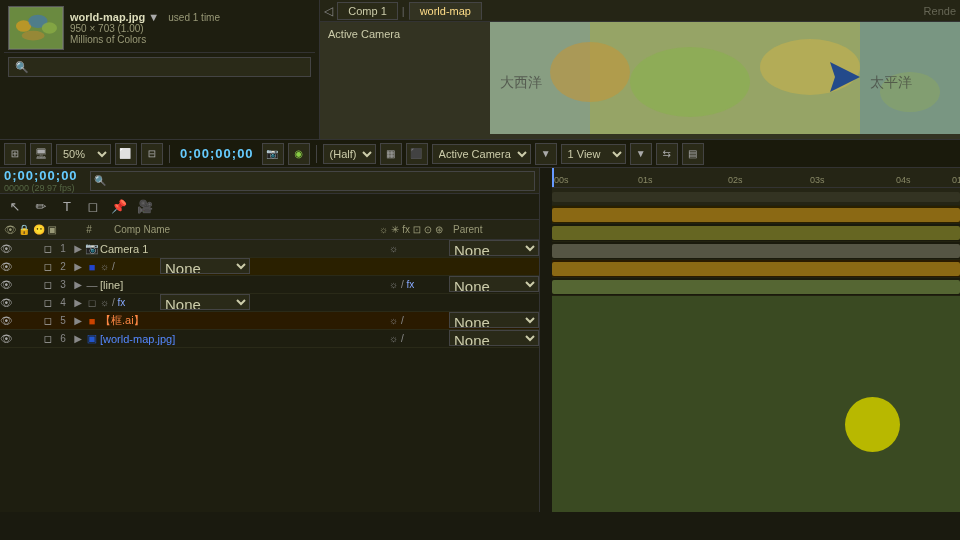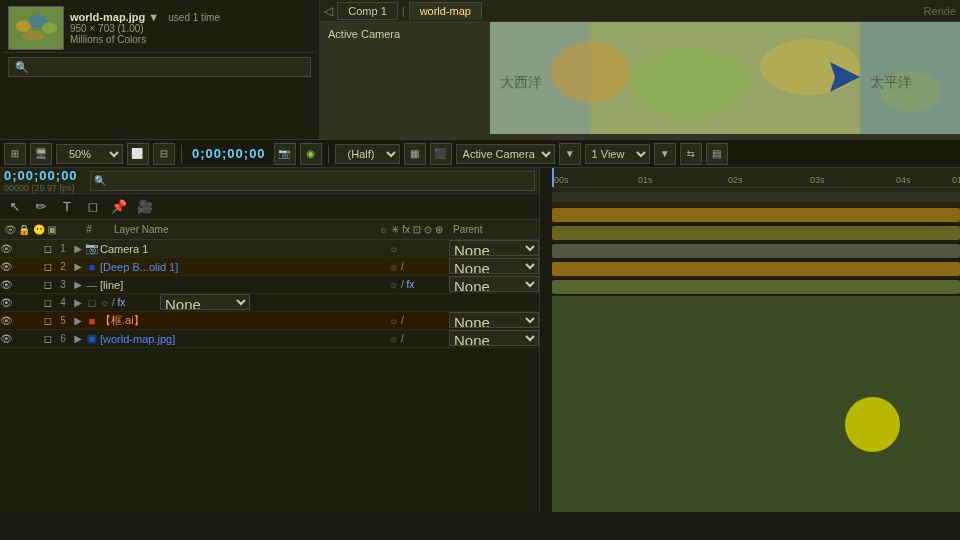--- a/index.html
+++ b/index.html
@@ -176,21 +176,21 @@
       justify-content: center;
       font-size: 10px;
     }
 
     .zoom-select {
       background: #2a2a18;
       border: 1px solid #444;
       color: #ccccaa;
       font-size: 11px;
       height: 20px;
-      padding: 0 8px;
+      padding: 0 2px;
     }
 
     .timecode {
       color: #66ccff;
       font-size: 13px;
       font-weight: bold;
       letter-spacing: 1px;
       padding: 0 4px;
     }
 
@@ -527,21 +527,21 @@
     </div>
 
     <div class="layer-col-header">
       <div style="width:80px; display:flex; align-items:center; gap:2px; padding: 0 4px;">
         <span>👁</span>
         <span>🔒</span>
         <span>😶</span>
         <span>▣</span>
       </div>
       <div style="width:18px; text-align:center;">#</div>
-      <div style="flex:1; padding-left:16px;">Layer Name</div>
+      <div style="flex:1; padding-left:16px;">Comp Name</div>
       <div style="width:70px;">
         <span>☼</span>
         <span>✳</span>
         <span>fx</span>
         <span>⊡</span>
         <span>⊙</span>
         <span>⊛</span>
       </div>
       <div style="width:90px; padding-left:4px;">Parent</div>
     </div>
@@ -566,21 +566,20 @@
 
       <div class="layer-row row-solid" style="background:#2a2000;">
         <div style="width:12px; text-align:center; color:#aaa; font-size:10px;">👁</div>
         <div style="width:10px;"></div>
         <div style="width:10px;"></div>
         <div style="width:10px;"></div>
         <div style="width:12px; text-align:center; color:#aaa; font-size:10px;">◻</div>
         <div style="width:18px; text-align:center; color:#888; font-size:10px;">2</div>
         <div style="width:12px; text-align:center; color:#888; font-size:10px; cursor:pointer;">▶</div>
         <div style="width:16px; text-align:center; font-size:11px; color:#2244cc;">■</div>
-        <div class="row-name" style="color:#5588ff;">[Deep B...olid 1]</div>
         <div style="width:60px; font-size:10px; color:#888;">☼ /</div>
         <div style="width:90px;">
           <select class="parent-select"><option>None</option></select>
         </div>
       </div>
 
       <div class="layer-row">
         <div style="width:12px; text-align:center; color:#aaa; font-size:10px;">👁</div>
         <div style="width:10px;"></div>
         <div style="width:10px;"></div>

